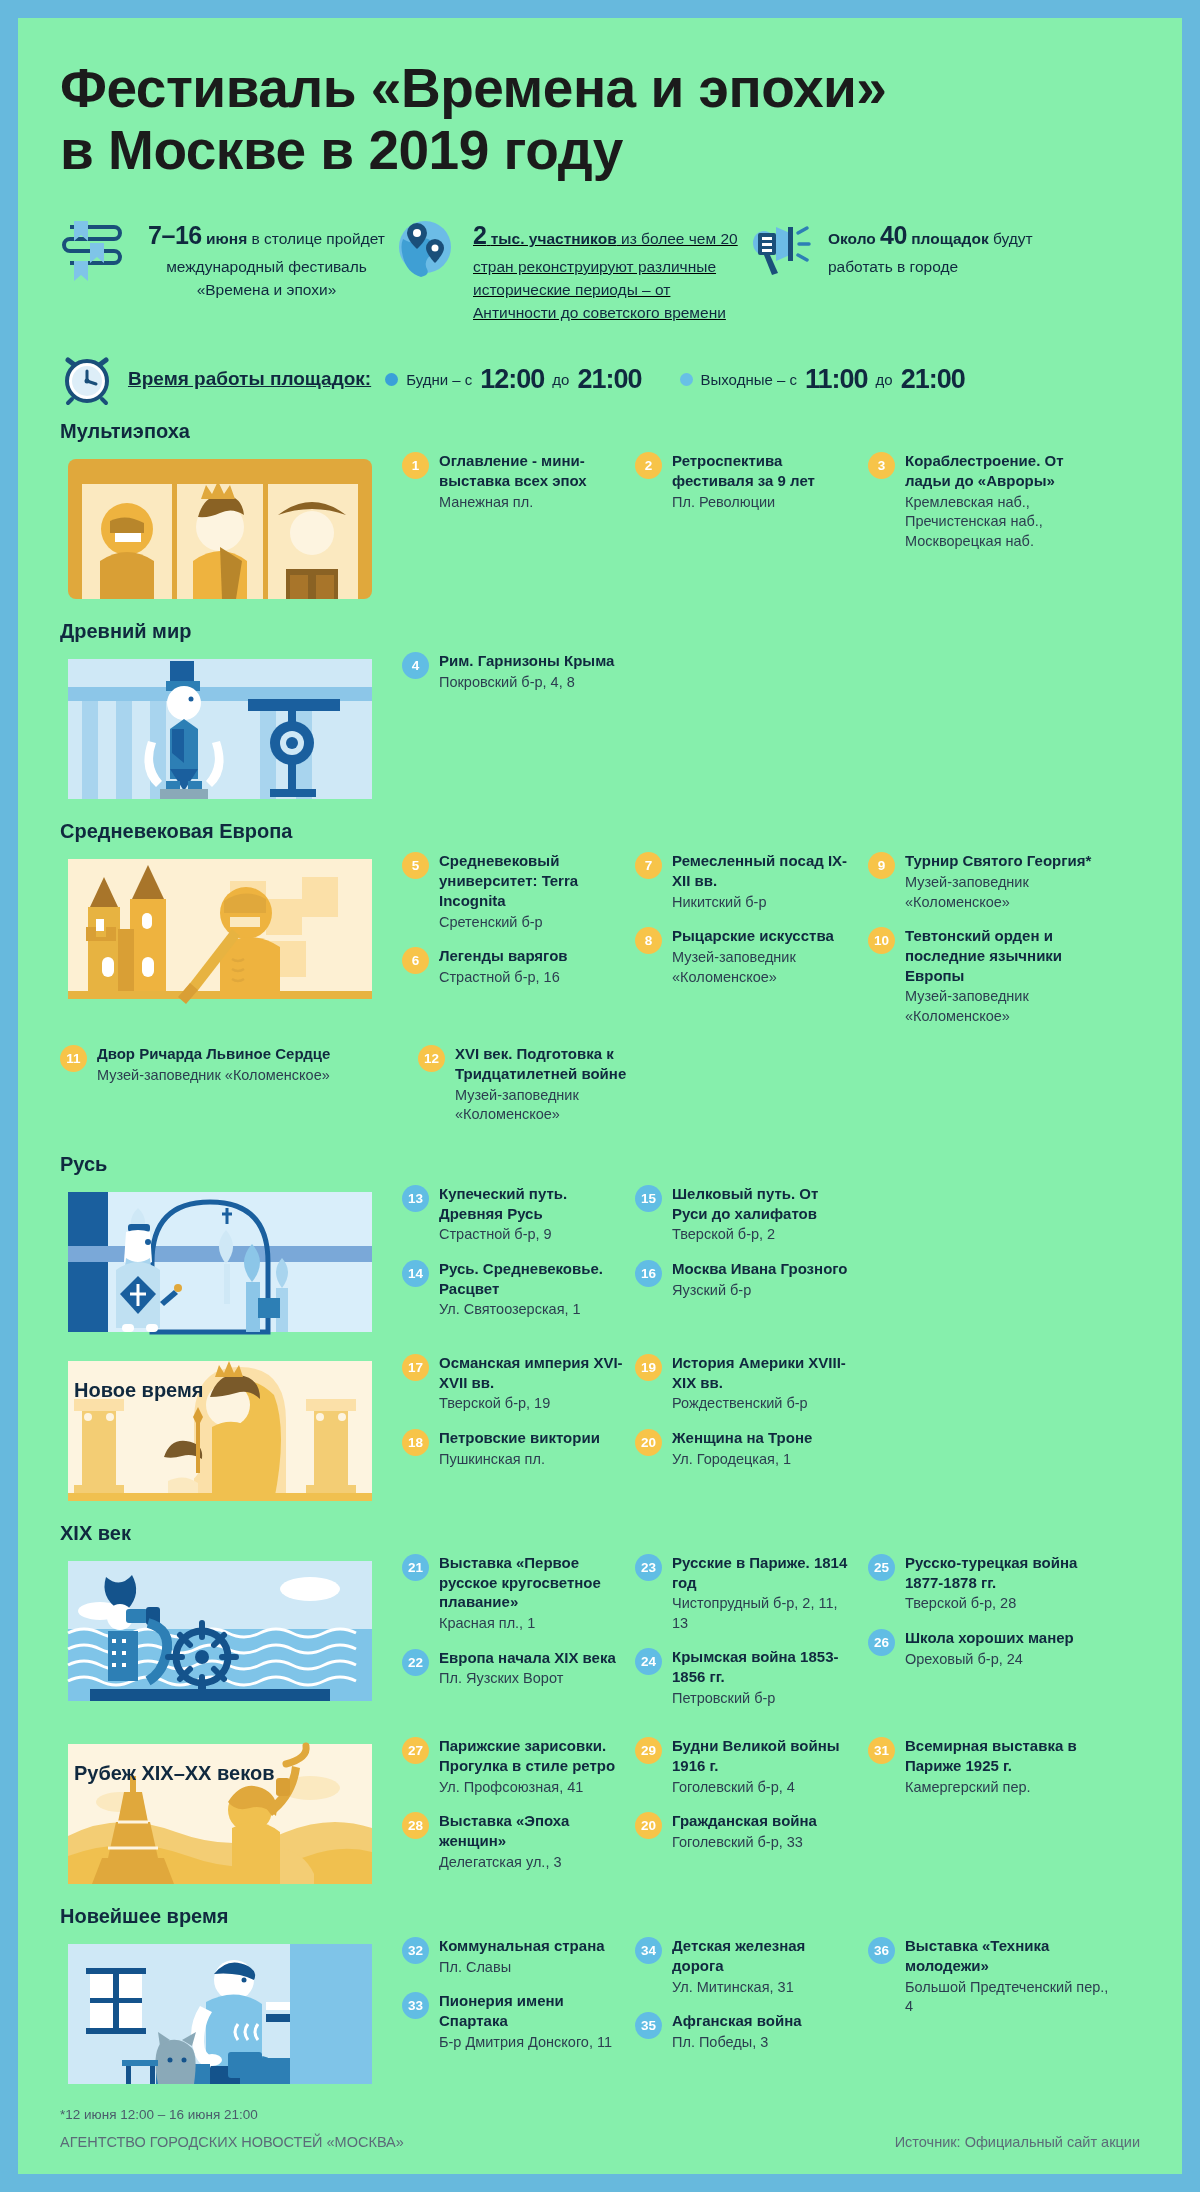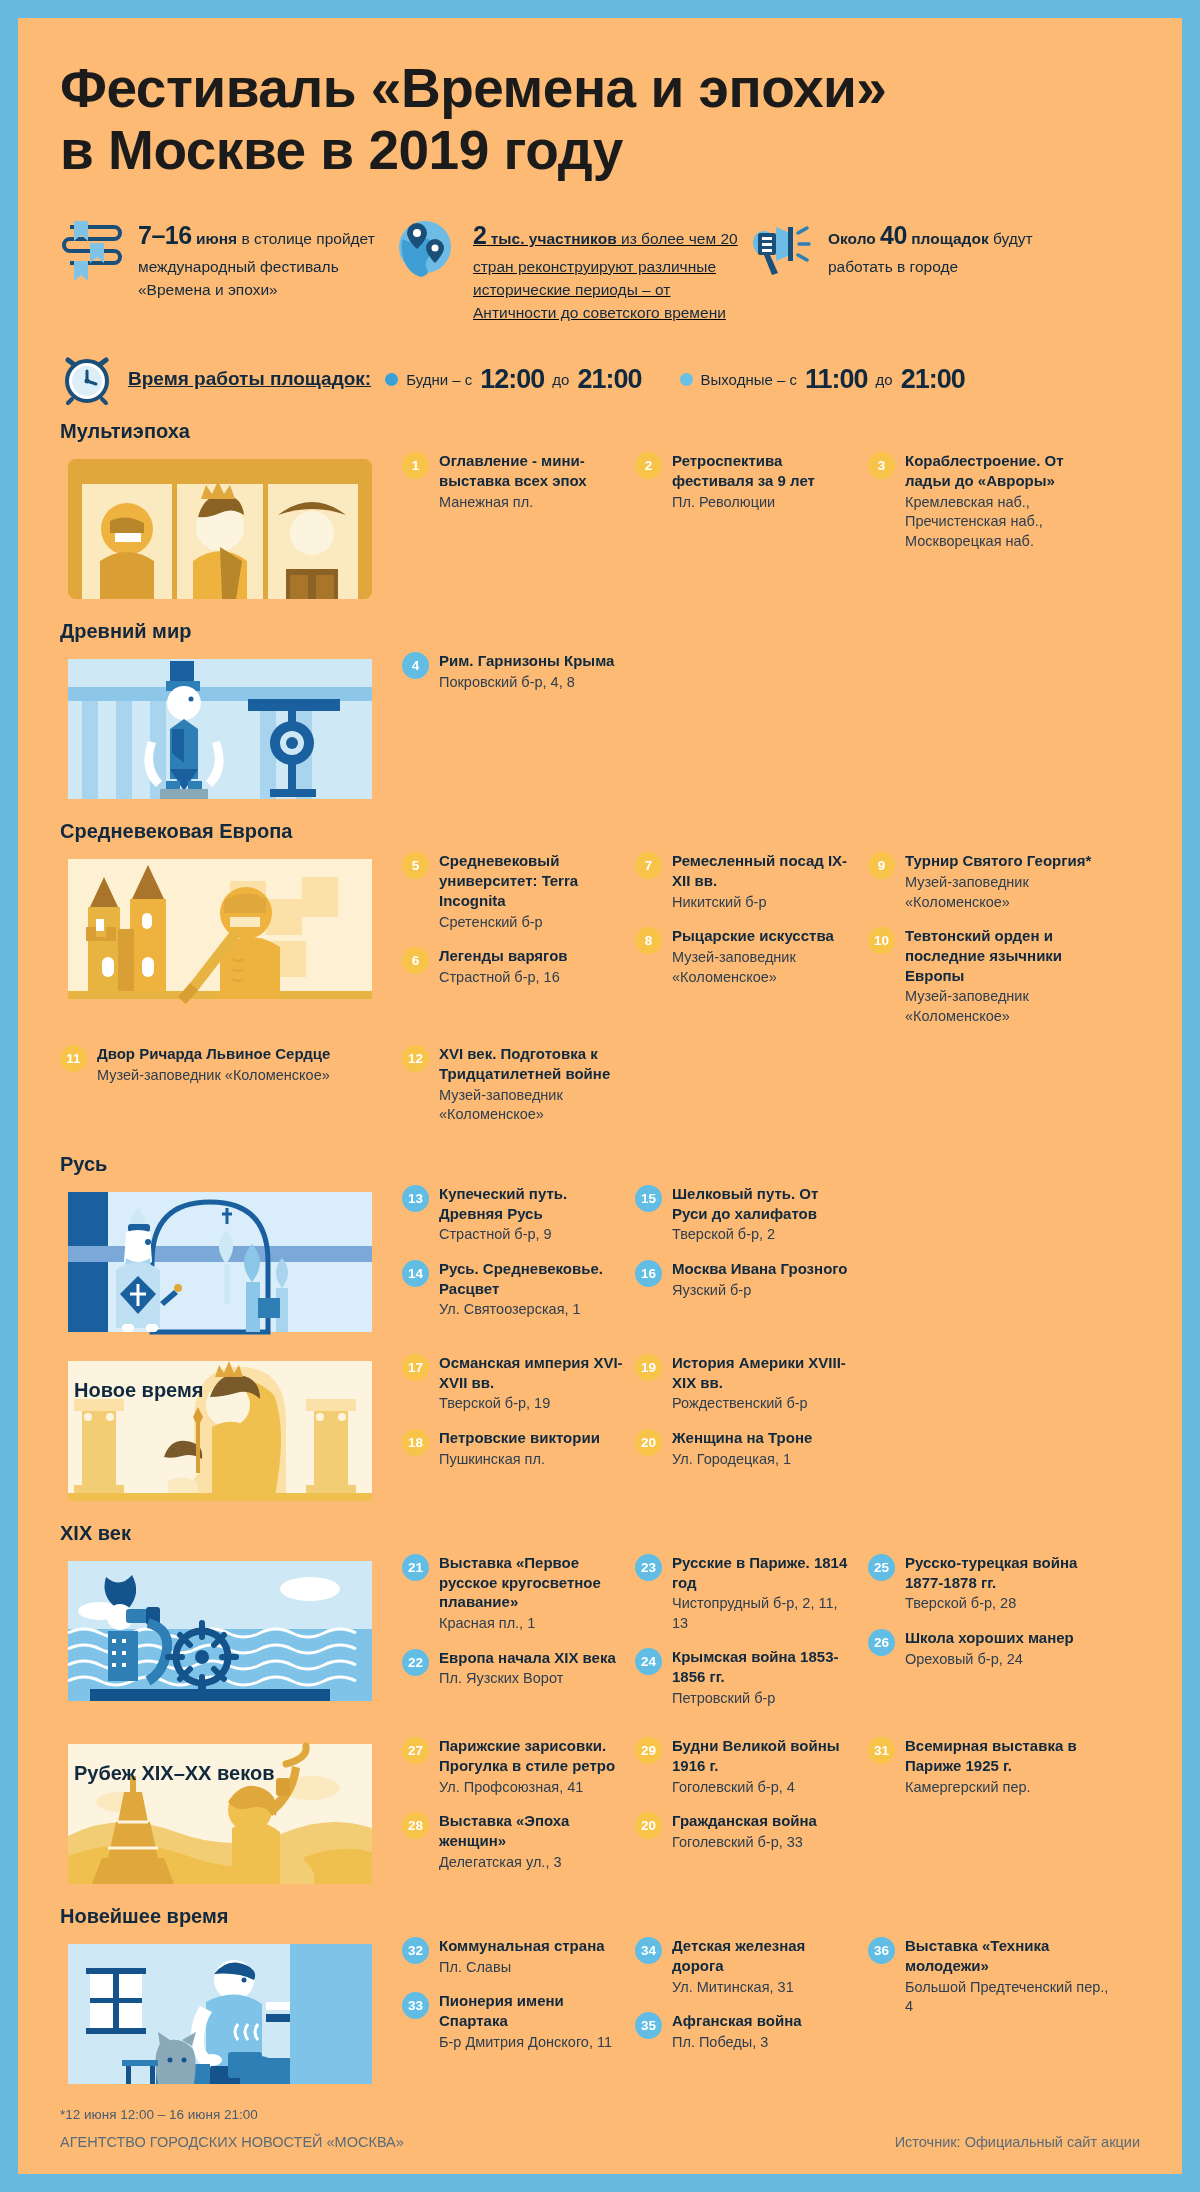--- a/index.html
+++ b/index.html
@@ -13,21 +13,21 @@
     width: 1200px;
     height: 2192px;
     background: #67b9dd;
     padding: 18px 18px 18px 18px;
     overflow: hidden;
   }
   .sheet {
     position: relative;
     width: 100%;
     height: 100%;
-    background: #fdba74;
+    background: #86efac;
     padding: 30px 34px 0 34px;
   }
 
   
   .title {
     font-size: 55px;
     line-height: 1.12;
     font-weight: bold;
     color: #1b1b1b;
     letter-spacing: -0.5px;
@@ -38,21 +38,21 @@
   .stats {
     display: flex;
     margin: 32px 0 0 8px;
     gap: 0;
   }
   .stat {
     display: flex;
     align-items: flex-start;
     gap: 14px;
   }
-  .stat.s1 { width: 335px; }
+  .stat.s1 { width: 335px; text-align: center; }
   .stat.s2 { width: 355px; text-decoration: underline; }
   .stat.s3 { width: 340px; }
   .stat-ico { flex: 0 0 auto; width: 64px; height: 70px; }
   .stat-txt {
     font-size: 15.5px;
     line-height: 1.5;
     color: #10293f;
     padding-top: 4px;
   }
   .stat-txt .big {
@@ -150,21 +150,21 @@
   .e-addr {
     font-size: 14.5px;
     line-height: 1.34;
     color: #2c3e50;
     margin-top: 2px;
   }
 
   
   .extra-row { display: flex; margin-top: 4px; }
   .extra-row .col-ex { width: 320px; margin-left: 8px; }
-  .extra-row .col-ex2 { width: 233px; margin-left: 22px; }
+  .extra-row .col-ex2 { width: 233px; margin-left: 38px; }
 
   
   .footnote {
     font-size: 13.5px;
     color: #4a5c6b;
     margin: 16px 0 0 8px;
   }
   .footer {
     display: flex;
     justify-content: space-between;

